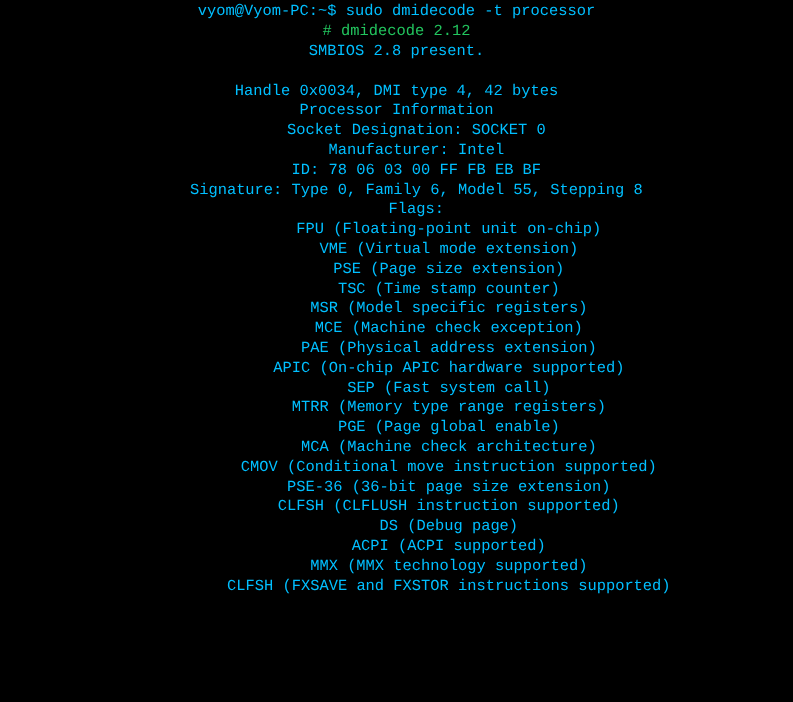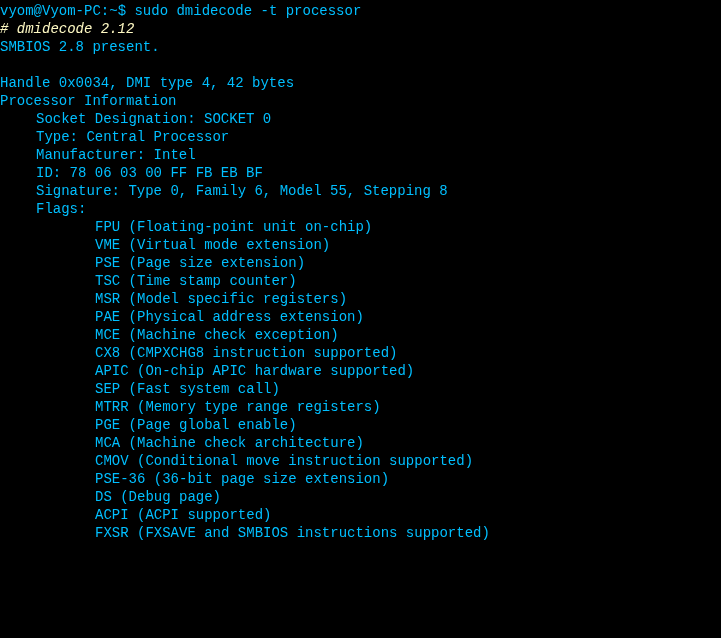--- a/index.html
+++ b/index.html
@@ -12,65 +12,65 @@
       font-family: 'Courier New', monospace;
       font-size: 14px;
       line-height: 18px;
       width: 721px;
       height: 638px;
       overflow: hidden;
       color: #00bfff;
       padding: 2px 0;
     }
     .comment {
-      color: #fef9c3;
-      font-style: italic;
+      color: #22c55e;
     }
     .line {
       white-space: pre;
     }
     .indent1 {
       padding-left: 36px;
     }
     .indent2 {
       padding-left: 95px;
     }
     #terminal-output {
       user-select: text;
+      text-align: center;
     }
   </style>
 </head>
 <body>
 
 <div id="terminal-output">
   <div class="line"><span>vyom@Vyom-PC</span><span>:</span><span>~$</span> <span>sudo dmidecode -t processor</span></div>
   <div class="line comment"># dmidecode 2.12</div>
   <div class="line">SMBIOS 2.8 present.</div>
   <div class="line">&nbsp;</div>
   <div class="line">Handle 0x0034, DMI type 4, 42 bytes</div>
   <div class="line">Processor Information</div>
   <div class="line indent1">Socket Designation: SOCKET 0</div>
-  <div class="line indent1">Type: Central Processor</div>
   <div class="line indent1">Manufacturer: Intel</div>
   <div class="line indent1">ID: 78 06 03 00 FF FB EB BF</div>
   <div class="line indent1">Signature: Type 0, Family 6, Model 55, Stepping 8</div>
   <div class="line indent1">Flags:</div>
   <div id="flags-container">
       <div class="line indent2">FPU (Floating-point unit on-chip)</div>
       <div class="line indent2">VME (Virtual mode extension)</div>
       <div class="line indent2">PSE (Page size extension)</div>
       <div class="line indent2">TSC (Time stamp counter)</div>
       <div class="line indent2">MSR (Model specific registers)</div>
+      <div class="line indent2">MCE (Machine check exception)</div>
       <div class="line indent2">PAE (Physical address extension)</div>
-      <div class="line indent2">MCE (Machine check exception)</div>
-      <div class="line indent2">CX8 (CMPXCHG8 instruction supported)</div>
       <div class="line indent2">APIC (On-chip APIC hardware supported)</div>
       <div class="line indent2">SEP (Fast system call)</div>
       <div class="line indent2">MTRR (Memory type range registers)</div>
       <div class="line indent2">PGE (Page global enable)</div>
       <div class="line indent2">MCA (Machine check architecture)</div>
       <div class="line indent2">CMOV (Conditional move instruction supported)</div>
       <div class="line indent2">PSE-36 (36-bit page size extension)</div>
+      <div class="line indent2">CLFSH (CLFLUSH instruction supported)</div>
       <div class="line indent2">DS (Debug page)</div>
       <div class="line indent2">ACPI (ACPI supported)</div>
-      <div class="line indent2">FXSR (FXSAVE and SMBIOS instructions supported)</div>
+      <div class="line indent2">MMX (MMX technology supported)</div>
+      <div class="line indent2">CLFSH (FXSAVE and FXSTOR instructions supported)</div>
     </div>
 </div>
 
 </body></html>

